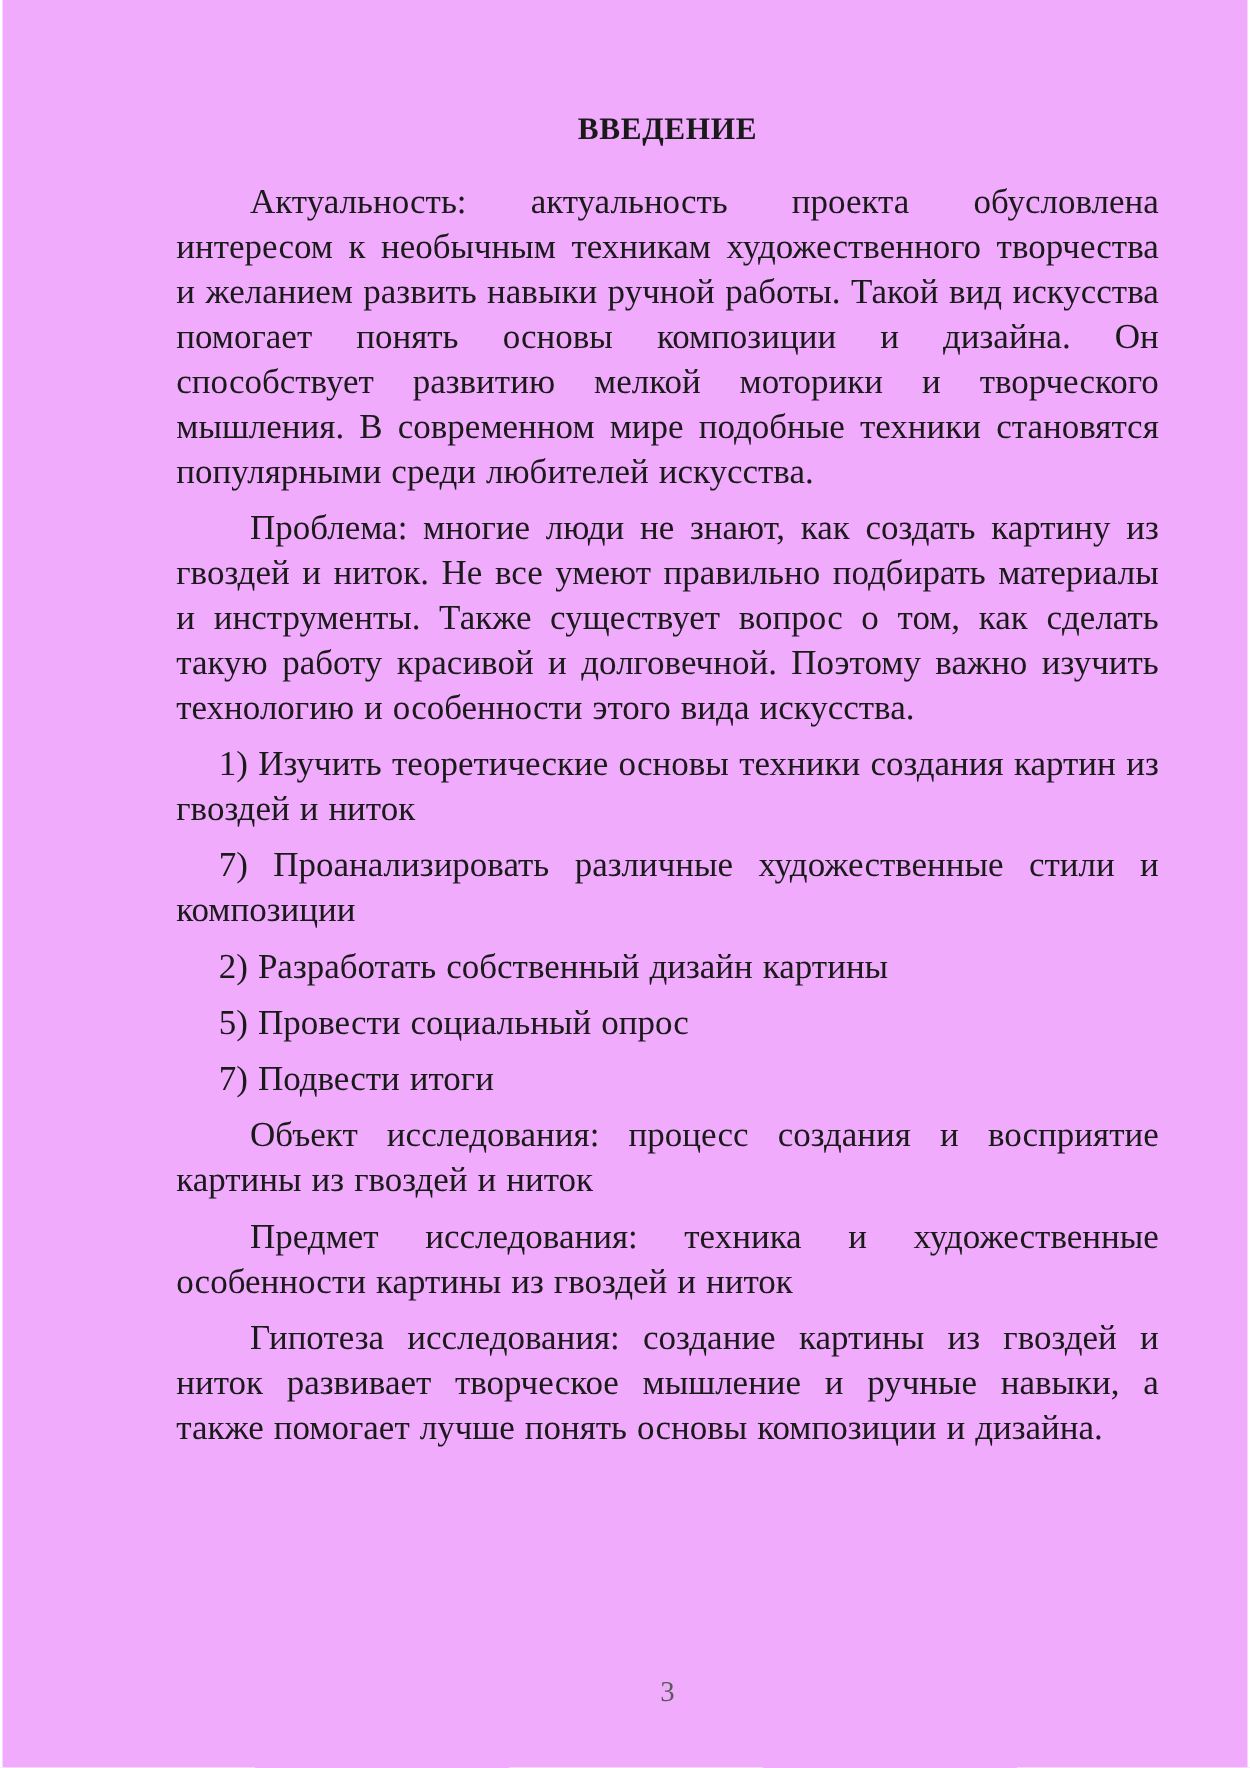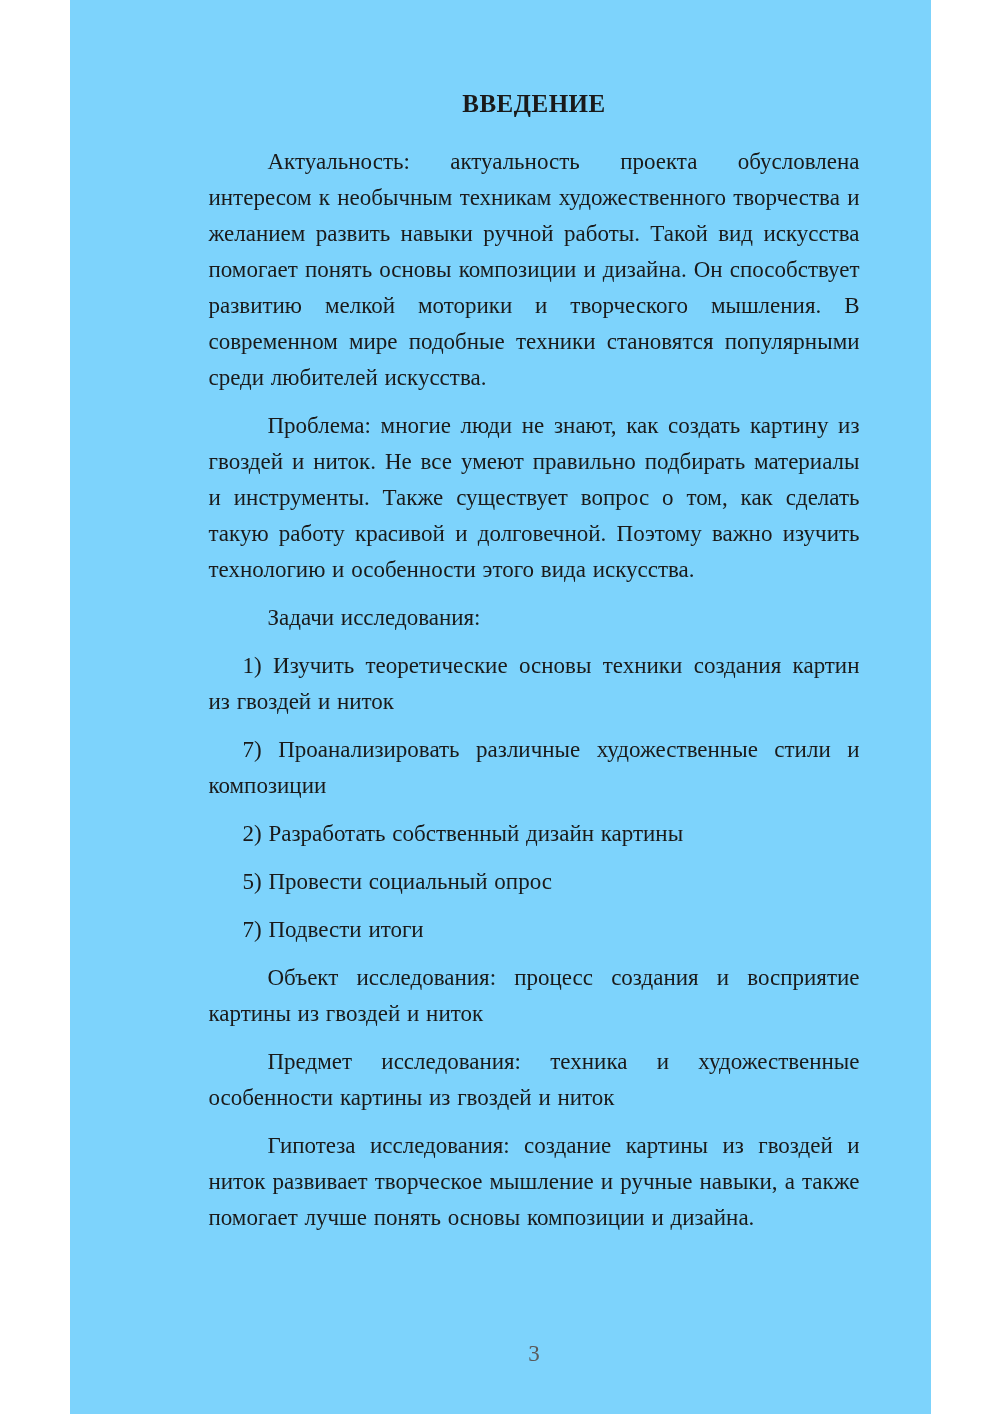--- a/index.html
+++ b/index.html
@@ -2,41 +2,41 @@
 <html><head>
 <meta charset="utf-8">
 <style>
   html, body {
     margin: 0;
     padding: 0;
     background: #ffffff;
   }
   .page {
     position: relative;
-    width: 861px;
+    width: 996px;
     height: 1414px;
     margin: 0 auto;
-    background: #7dd3fc;
+    background: #f0abfc;
     box-sizing: border-box;
     padding: 90px 71px 0 139px;
     font-family: "Liberation Serif", "DejaVu Serif", serif;
     color: #1a1a1a;
     overflow: hidden;
   }
   .doc-title {
     margin: 0 0 27px 0;
     font-size: 25px;
     font-weight: bold;
     line-height: 27px;
     text-align: center;
     letter-spacing: 0.5px;
   }
   .para {
-    margin: 12px 0 9px 0;
-    font-size: 23px;
+    margin: 0 0 9px 0;
+    font-size: 28px;
     line-height: 36px;
     text-align: justify;
     text-indent: 59px;
     word-spacing: 1px;
   }
   .para.list-item {
     text-indent: 34px;
   }
   .page-number {
     position: absolute;
@@ -54,21 +54,20 @@
 
 <div class="page">
 
   <h1 class="doc-title">ВВЕДЕНИЕ</h1>
 
   <p class="para">Актуальность: актуальность проекта обусловлена интересом к необычным техникам художественного творчества и желанием развить навыки ручной работы. Такой вид искусства помогает понять основы композиции и дизайна. Он способствует развитию мелкой моторики и творческого мышления. В современном мире подобные техники становятся популярными среди любителей искусства.</p>
 
   <p class="para">Проблема: многие люди не знают, как создать картину из гвоздей и ниток. Не все умеют правильно подбирать материалы и инструменты. Также существует вопрос о том, как сделать такую работу красивой и долговечной. Поэтому важно изучить технологию и особенности этого вида искусства.</p>
 
 
-  <p class="para">Задачи исследования:</p>
 
   <p class="para list-item">1) Изучить теоретические основы техники создания картин из гвоздей и ниток</p>
 
   <p class="para list-item">7) Проанализировать различные художественные стили и композиции</p>
 
   <p class="para list-item">2) Разработать собственный дизайн картины</p>
 
   <p class="para list-item">5) Провести социальный опрос</p>
 
   <p class="para list-item">7) Подвести итоги</p>

